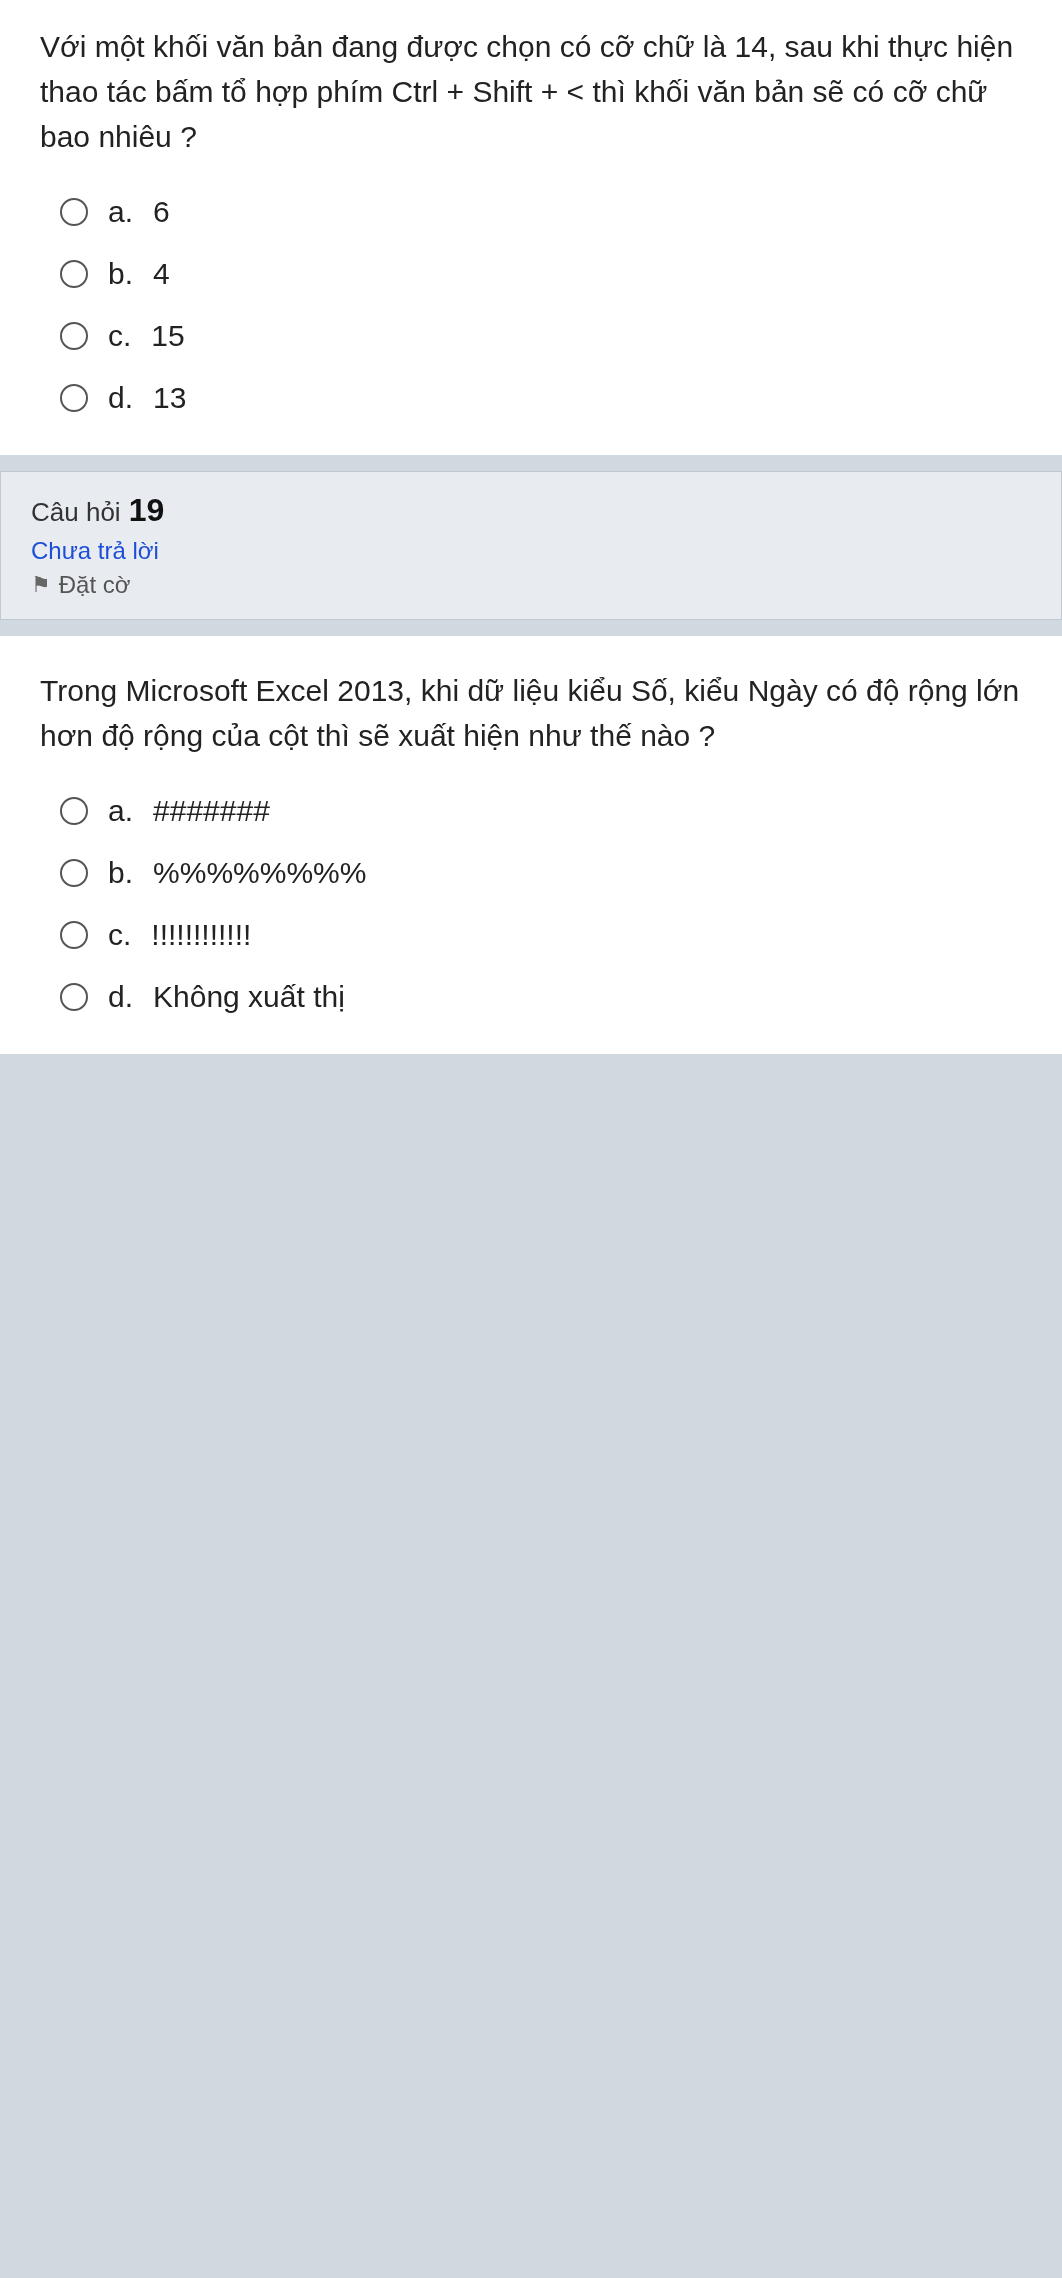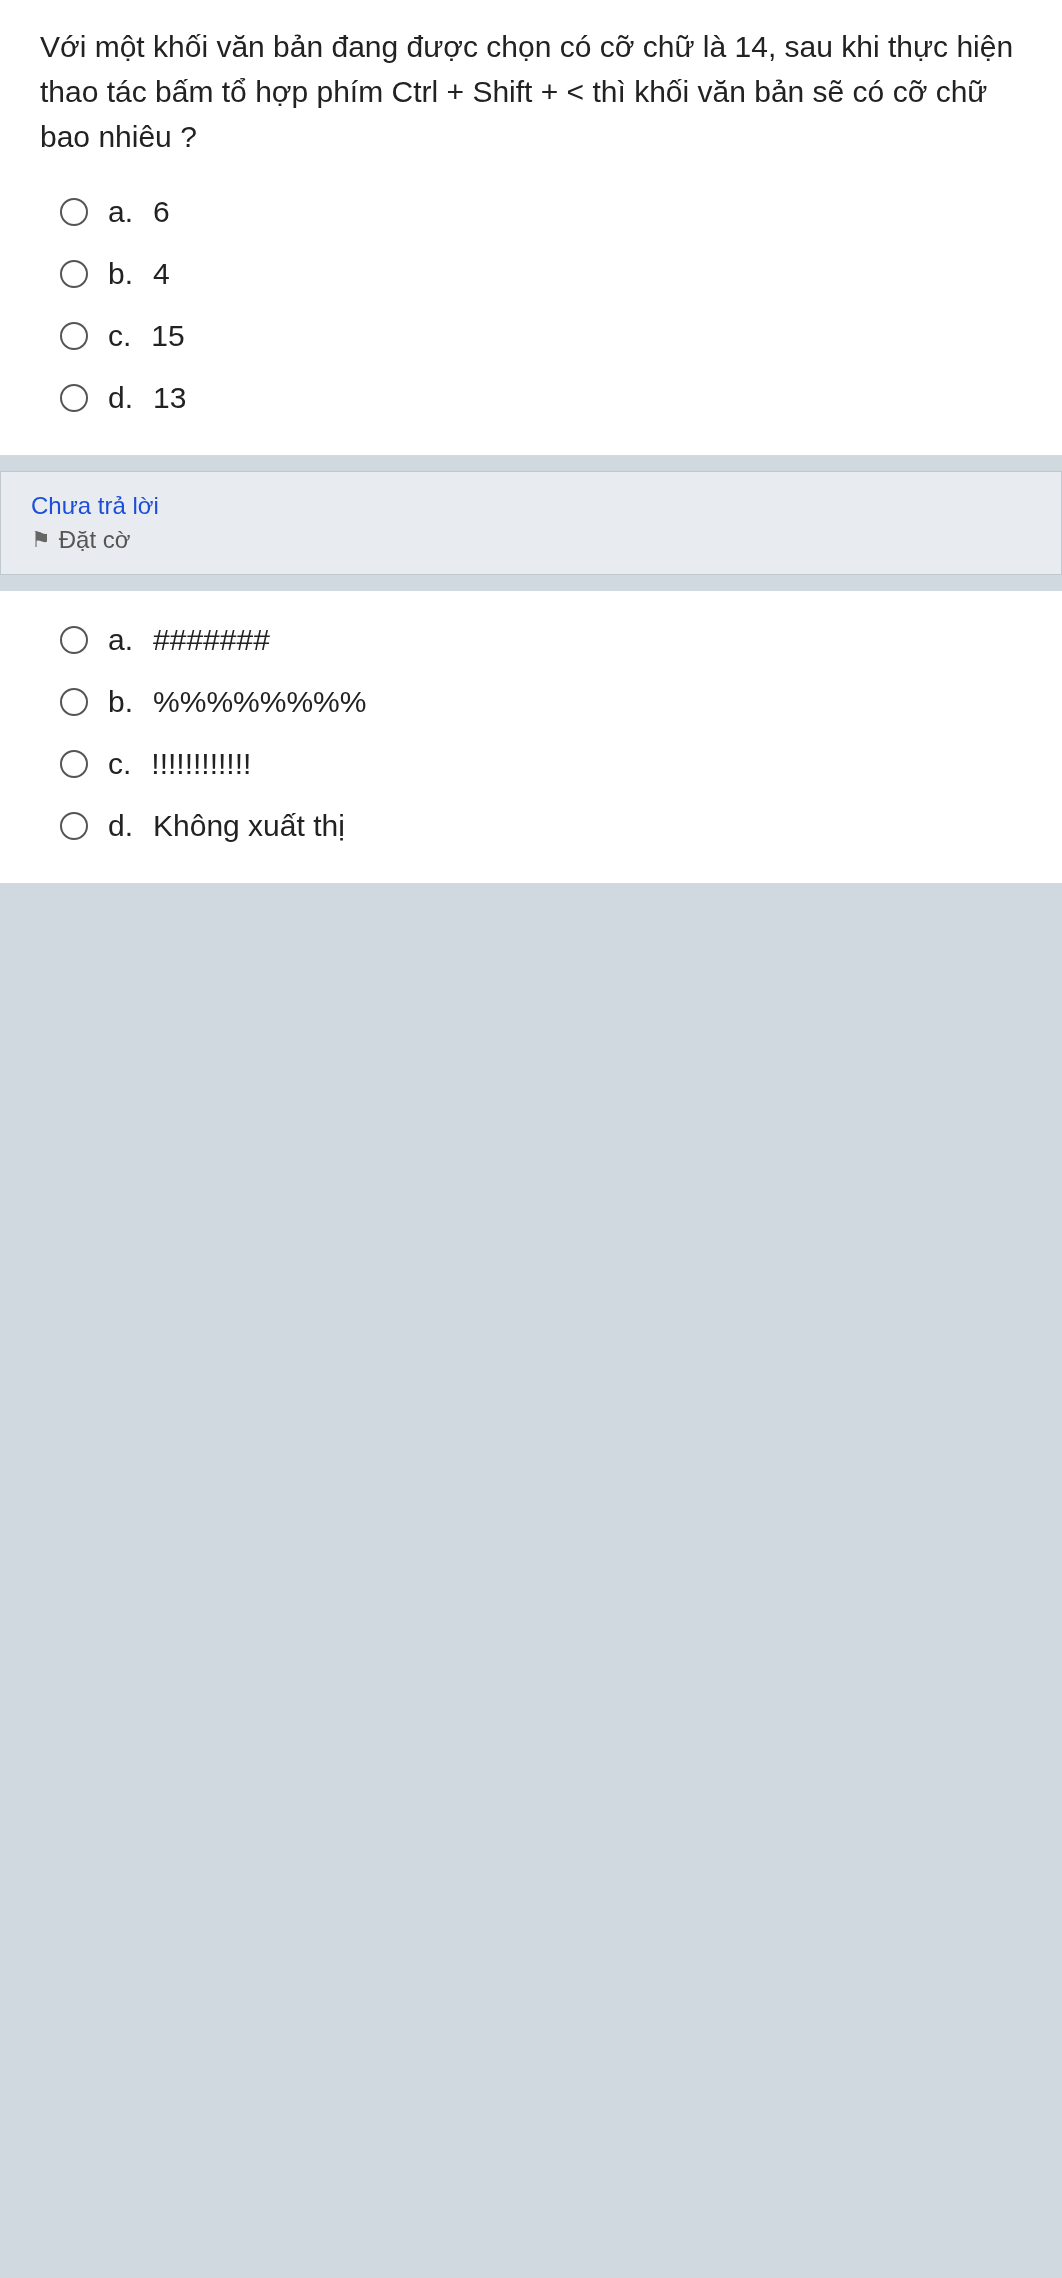--- a/index.html
+++ b/index.html
@@ -162,30 +162,35 @@
       <span class="radio-circle"></span>
       <span class="option-label">d.</span>
       <span class="option-label">13</span>
     </li>
       </ul>
   </div>
 
   <div class="separator"></div>
 
   <div class="question-info-panel">
+    <div class="question-number-row">
+      <span class="question-number-label">Câu hỏi</span>
+      <span class="question-number-value">19</span>
+    </div>
     <div class="question-status">Chưa trả lời</div>
     <div class="question-flag">
       <span class="flag-icon">⚑</span>
       <span>Đặt cờ</span>
     </div>
   </div>
 
   <div class="separator"></div>
 
   <div class="question-content-block">
+    <p class="question-text">Trong Microsoft Excel 2013, khi dữ liệu kiểu Số, kiểu Ngày có độ rộng lớn hơn độ rộng của cột thì sẽ xuất hiện như thế nào ?</p>
     <ul class="options-list">
     <li class="option-item">
       <span class="radio-circle"></span>
       <span class="option-label">a.</span>
       <span class="option-label">#######</span>
     </li>
         <li class="option-item">
       <span class="radio-circle"></span>
       <span class="option-label">b.</span>
       <span class="option-label">%%%%%%%%</span>

